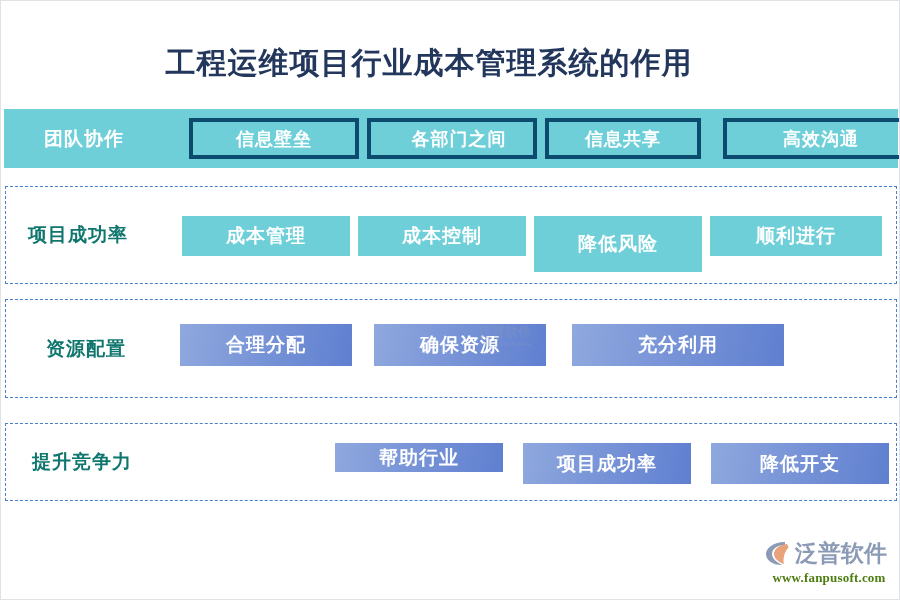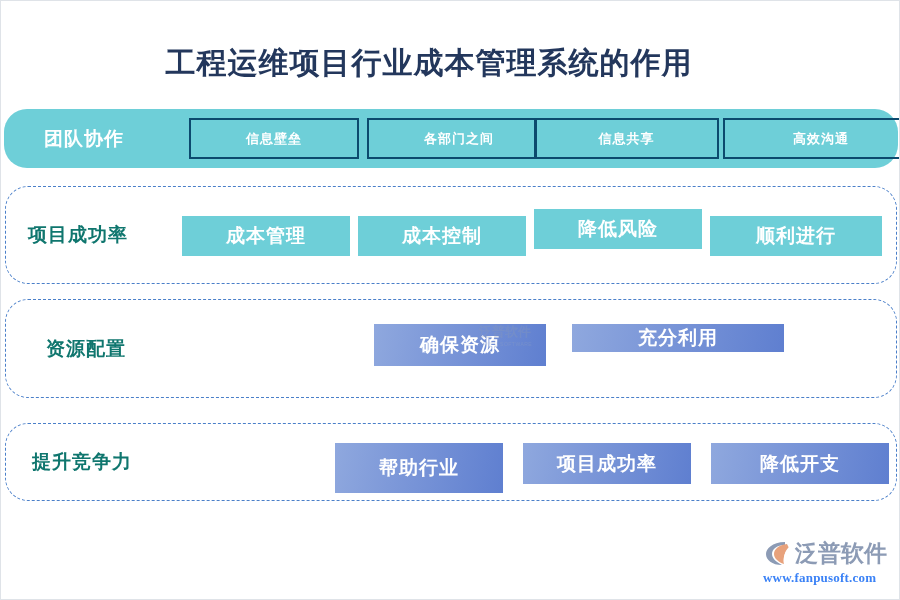--- a/index.html
+++ b/index.html
@@ -38,21 +38,20 @@
     letter-spacing: 1px;
     color: #23375c;
     font-family: "Liberation Serif", "DejaVu Serif", serif;
     white-space: nowrap;
   }
 
   
   .row {
     position: absolute;
     box-sizing: border-box;
-    border-radius: 23px;
   }
   .row-label {
     position: absolute;
     top: 50%;
     transform: translateY(-50%);
     font-size: 19px;
     font-weight: bold;
     white-space: nowrap;
     letter-spacing: 1px;
     font-family: "Liberation Serif", "DejaVu Serif", serif;
@@ -68,23 +67,23 @@
   }
   #row-collab .row-label {
     left: 40px;
     color: #ffffff;
   }
   .chip-outline {
     position: absolute;
     top: 9px;
     height: 41px;
     box-sizing: border-box;
-    border: 2px solid #0c4a6e;
-    color: #ffffff;
-    font-size: 13px;
+    border: 4px solid #0c4a6e;
+    color: #ffffff;
+    font-size: 18px;
     font-weight: bold;
     letter-spacing: 1px;
     display: flex;
     align-items: center;
     justify-content: center;
     white-space: nowrap;
     font-family: "Liberation Serif", "DejaVu Serif", serif;
   }
 
   
@@ -182,63 +181,64 @@
     font-weight: bold;
     color: #8c9bb5;
     letter-spacing: 0px;
     white-space: nowrap;
     font-family: "Liberation Sans", sans-serif;
   }
   #brand-logo .logo-url {
     margin-top: 1px;
     font-size: 13px;
     font-weight: bold;
-    color: #3b82f6;
+    color: #4d7c0f;
     letter-spacing: 0.2px;
     white-space: nowrap;
-    text-align: left;
+    text-align: center;
     font-family: "Liberation Serif", "DejaVu Serif", serif;
   }
 </style>
 </head>
 <body>
 
 <div id="page">
 
   <div class="page-title">工程运维项目行业成本管理系统的作用</div>
 
   <div class="row" id="row-collab">
     <div class="row-label">团队协作</div>
 
     <div class="chip-outline" style="left:185px;  width:170px;">信息壁垒</div>
     <div class="chip-outline" style="left:363px;  width:170px;padding-left:14px;">各部门之间</div>
-    <div class="chip-outline" style="left:530px;  width:185px;">信息共享</div>
+    <div class="chip-outline" style="left:541px;  width:156px;">信息共享</div>
     <div class="chip-outline" style="left:719px;  width:196px;font-family:Liberation Mono, monospace;">高效沟通</div>
   </div>
 
   <div class="row row-dashed" id="row-success">
     <div class="row-label">项目成功率</div>
 
     <div class="chip-teal" style="left:176px; top:29px; width:168px; height:40px;">成本管理</div>
     <div class="chip-teal" style="left:352px; top:29px; width:168px; height:40px;">成本控制</div>
-    <div class="chip-teal" style="left:528px; top:22px; width:168px; height:40px;">降低风险</div>
+    <div class="chip-teal" style="left:528px; top:29px; width:168px; height:56px;">降低风险</div>
     <div class="chip-teal" style="left:704px; top:29px; width:172px; height:40px;">顺利进行</div>
   </div>
 
   <div class="row row-dashed" id="row-resource">
     <div class="row-label">资源配置</div>
 
+    <div class="chip-blue" style="left:174px; top:24px; width:172px; height:42px;">合理分配</div>
     <div class="chip-blue" style="left:368px; top:24px; width:172px; height:42px;">确保资源</div>
-    <div class="chip-blue" style="left:566px; top:24px; width:212px; height:28px;">充分利用</div>
+    <div class="chip-blue" style="left:566px; top:24px; width:212px; height:42px;">充分利用</div>
   </div>
 
   <div class="row row-dashed" id="row-compete">
     <div class="row-label">提升竞争力</div>
 
-    <div class="chip-blue" style="left:329px; top:19px; width:168px; height:50px;">帮助行业</div>
+    <div class="chip-blue" style="left:329px; top:19px; width:168px; height:29px;">帮助行业</div>
     <div class="chip-blue" style="left:517px; top:19px; width:168px; height:41px;">项目成功率</div>
     <div class="chip-blue" style="left:705px; top:19px; width:178px; height:41px;">降低开支</div>
   </div>
 
   <div id="watermark">
     <div class="wm-text">泛普软件</div>
     <div class="wm-sub">FANPU SOFTWARE</div>
   </div>
 
   <div id="brand-logo">

